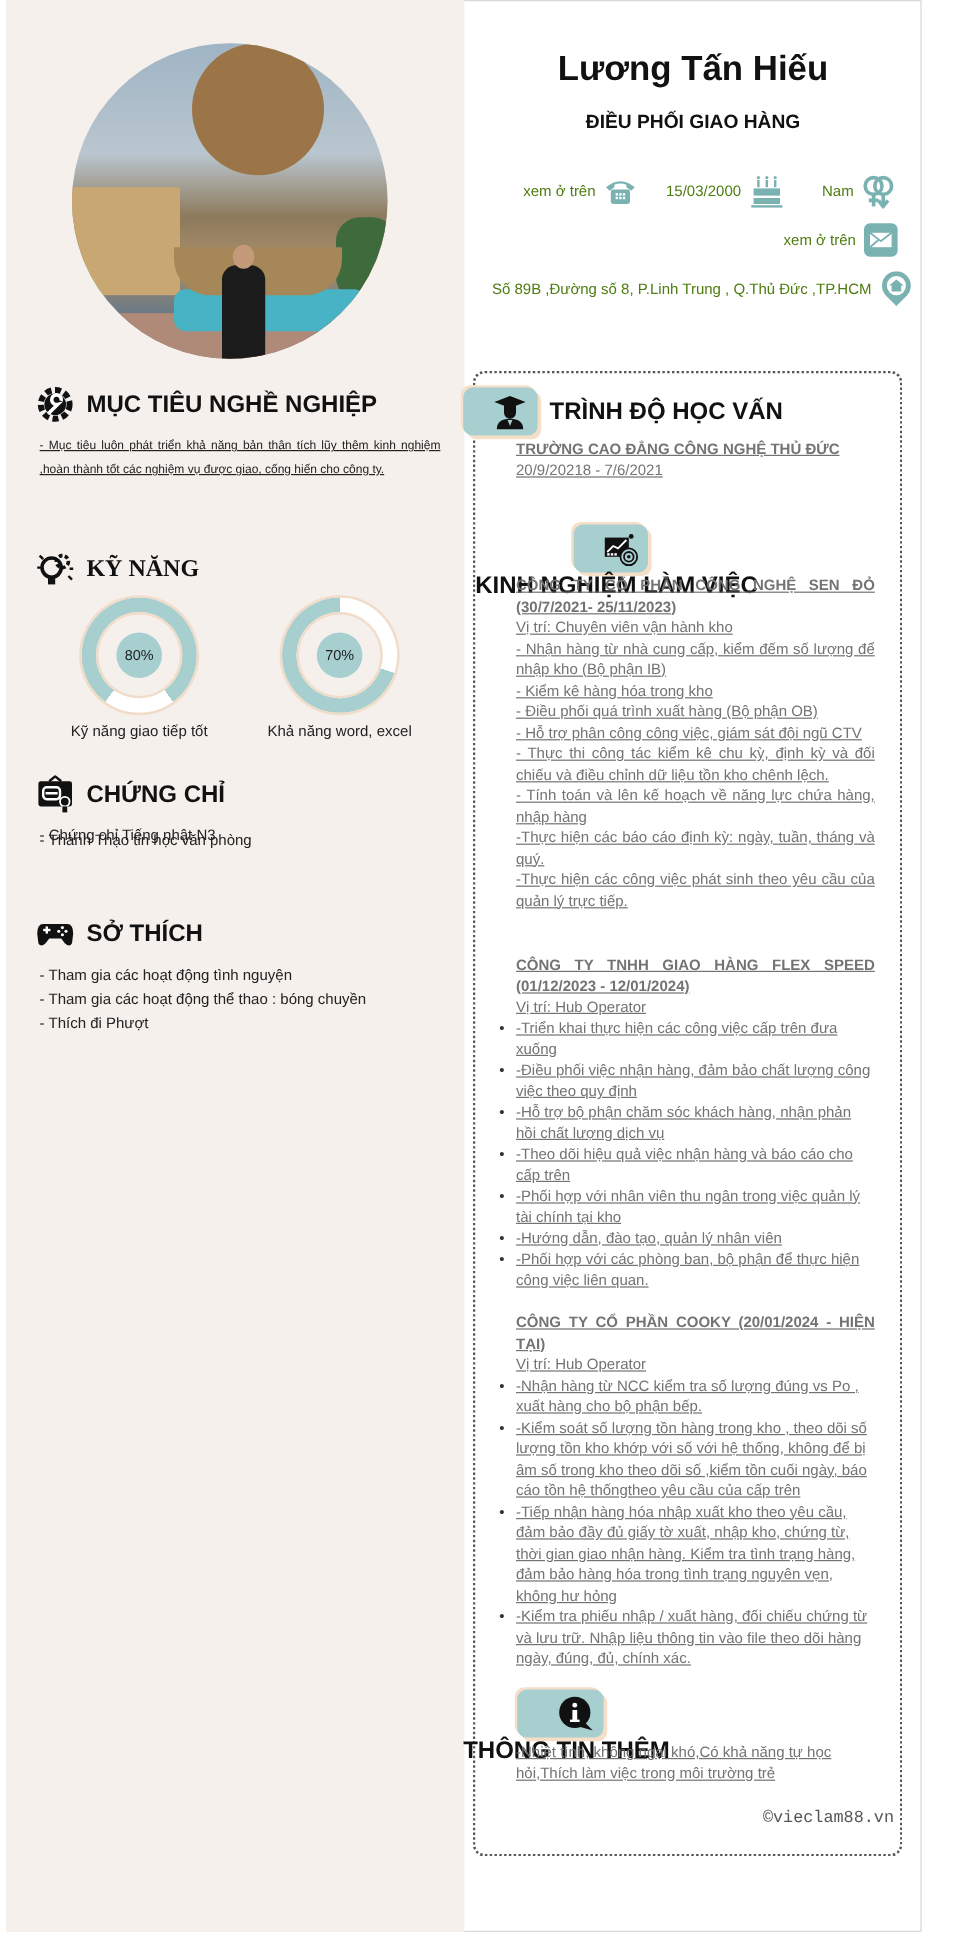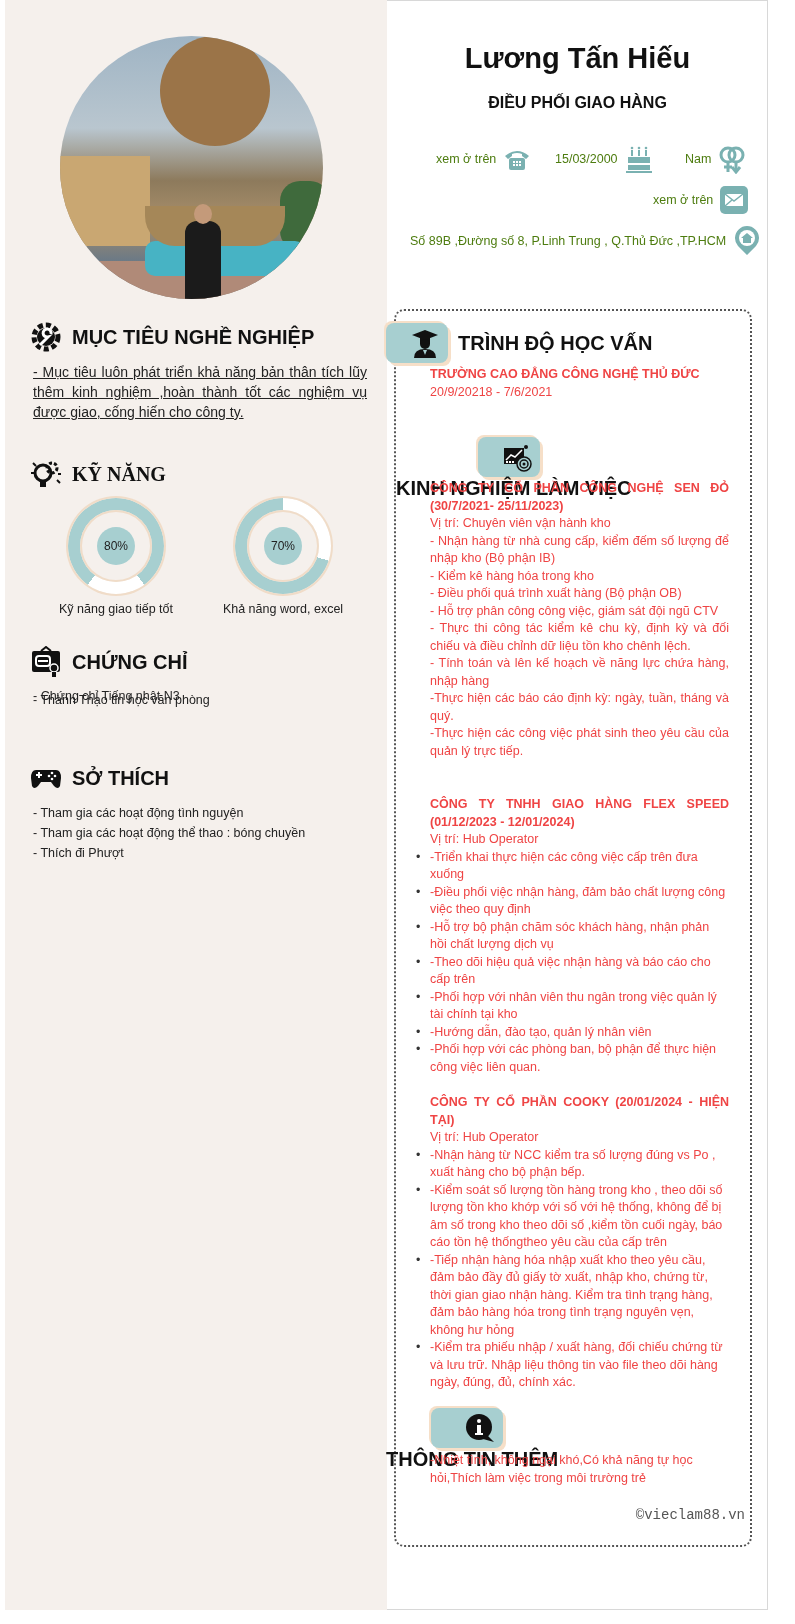--- a/index.html
+++ b/index.html
@@ -21,35 +21,35 @@
   .name { position: absolute; left: 390px; width: 375px; top: 42px; text-align: center; font-size: 29px; font-weight: bold; color: #111; }
   .title { position: absolute; left: 390px; width: 375px; top: 94px; text-align: center; font-size: 16px; font-weight: bold; color: #111; }
   .contact-row { position: absolute; display: flex; align-items: center; font-size: 12.5px; color: #4d7c0f; }
   .cicon { width: 30px; height: 30px; display: inline-flex; align-items: center; justify-content: center; margin-left: 6px; }
   .cicon svg { width: 30px; height: 30px; }
 
   .sec-head { position: absolute; display: flex; align-items: center; }
   .sec-head .hicon { width: 32px; height: 32px; margin-right: 10px; }
   .sec-head .htext { font-size: 20px; font-weight: bold; color: #111; }
   .ltext { position: absolute; font-size: 12.5px; line-height: 20px; color: #222; }
-  .objective { position: absolute; left: 33px; top: 362px; width: 334px; font-size: 14px; line-height: 20px; text-decoration: underline; text-align: justify; }
+  .objective { position: absolute; left: 33px; top: 362px; width: 334px; font-size: 10px; line-height: 20px; text-decoration: underline; text-align: justify; }
 
   .skill { position: absolute; width: 150px; text-align: center; }
   .ring { position: relative; width: 96px; height: 96px; margin: 0 auto; border-radius: 50%; }
   .ring .outer { position: absolute; inset: 0; border-radius: 50%; box-shadow: 0 0 0 2px #f0dcc8; }
   .ring .mid { position: absolute; left: 12px; top: 12px; width: 72px; height: 72px; border-radius: 50%; background: #f5f0ec; box-shadow: 0 0 0 2px #f0dcc8 inset; }
   .ring .inner { position: absolute; left: 29px; top: 29px; width: 38px; height: 38px; border-radius: 50%; background: #a7cfd0; display: flex; align-items: center; justify-content: center; font-size: 12px; color: #222; }
   .skill .label { margin-top: 8px; font-size: 12.5px; color: #222; }
 
   .right-box { position: absolute; left: 394px; top: 309px; width: 358px; height: 1238px; border: 2px dotted #555; border-radius: 10px; }
   .rhead { position: absolute; display: flex; align-items: center; }
   .tab { width: 62px; height: 40px; background: #a7cfd0; border-radius: 8px; box-shadow: 3px 3px 0 #f6dfc8, -2px -2px 0 #f6dfc8; display: flex; align-items: center; justify-content: flex-end; padding-right: 8px; }
   .tab svg { width: 30px; height: 30px; }
   .rhead .htext { margin-left: 10px; font-size: 20px; font-weight: bold; color: #111; }
-  .rtext { position: absolute; left: 430px; width: 299px; font-size: 12.5px; line-height: 17.5px; color: #ef4444; }
+  .rtext { position: absolute; left: 430px; width: 299px; font-size: 12.5px; line-height: 17.5px; color: #737373; text-decoration: underline; }
   .rtext .b { font-weight: bold; text-align: justify; }
   .rtext .j { text-align: justify; }
   .rtext ul { list-style: none; margin: 0; padding: 0; }
   .rtext ul li { position: relative; padding-left: 0; }
   .rtext ul li::before { content: "\2022"; position: absolute; left: -14px; top: 0; color: #333; }
   .watermark { position: absolute; left: 600px; top: 1507px; width: 145px; text-align: right; font-family: "Liberation Mono", monospace; font-size: 14px; color: #555; }
 </style>
 </head>
 <body>
 

